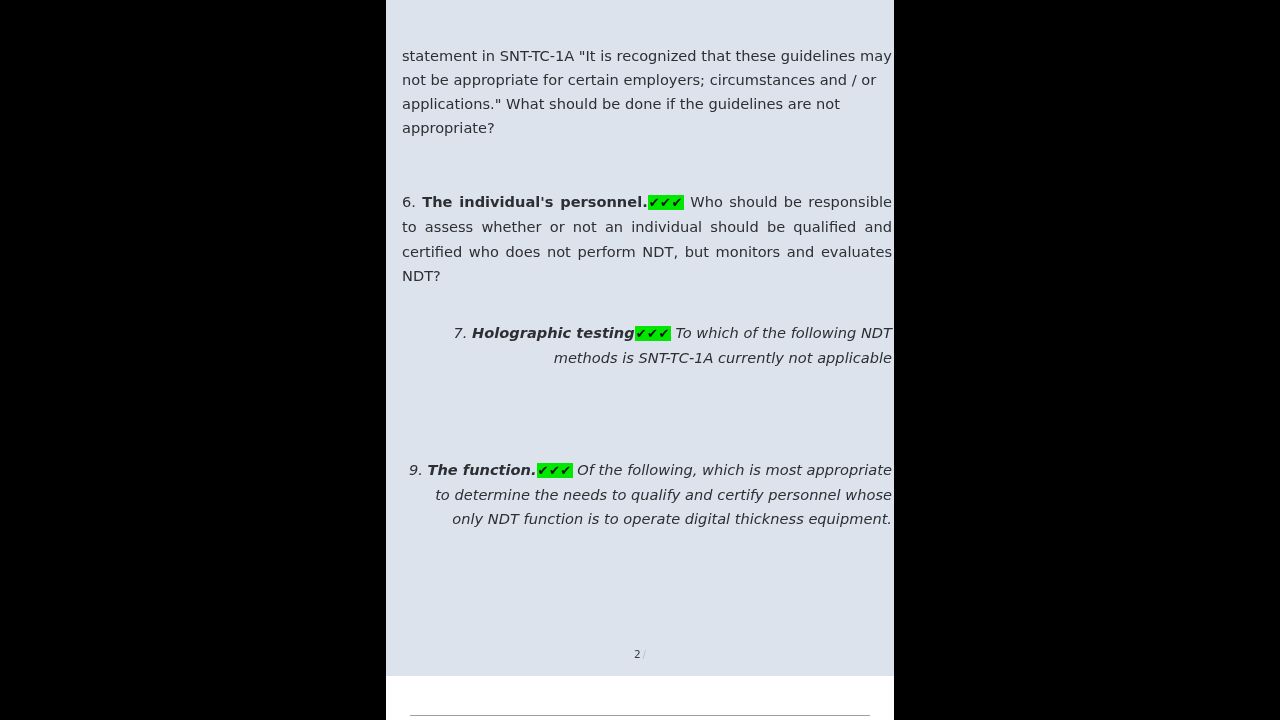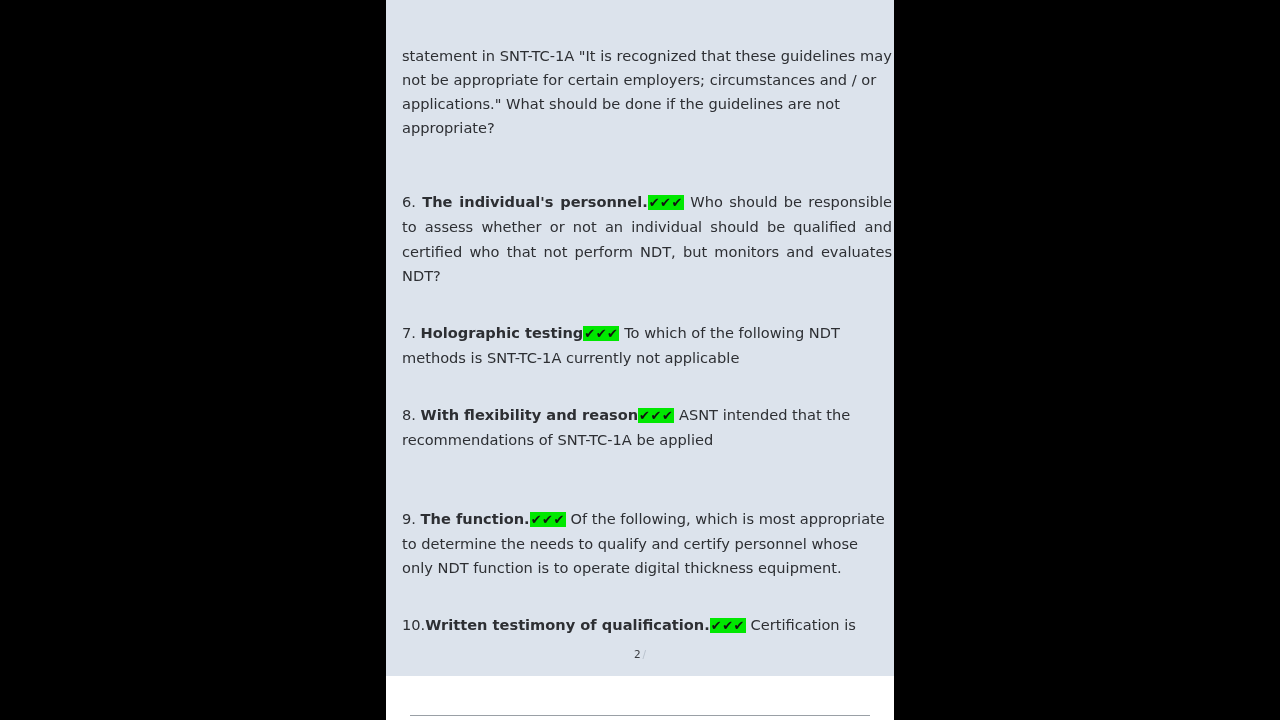--- a/index.html
+++ b/index.html
@@ -58,21 +58,21 @@
     margin: 0;
     text-align: justify;
     text-justify: inter-word;
     -webkit-hyphens: none;
     hyphens: none;
   }
 
   
   .para.intro { text-align: left; }
   .para.justified { text-align: justify; }
-  .para.left { text-align: left; }
+  .para.left { text-align: right; font-style: italic; }
 
   .q-num {
     font-weight: normal;
   }
   .q-answer {
     font-weight: bold;
   }
 
   
   .checks {
@@ -145,37 +145,35 @@
   <div class="doc-column">
 
     <div class="page">
 
       <div class="page-body">
 
         <p class="para intro">statement in SNT-TC-1A "It is recognized that these guidelines may not be appropriate for certain employers; circumstances and / or applications." What should be done if the guidelines are not appropriate?</p>
 
         <div class="gap-lg"></div>
 
-        <p class="para justified"><span class="q-num">6.</span><span>&nbsp;</span><span class="q-answer">The individual's personnel.</span><span class="checks">✔✔✔</span><span>&nbsp;</span><span>Who should be responsible to assess whether or not an individual should be qualified and certified who that not perform NDT, but monitors and evaluates NDT?</span></p>
+        <p class="para justified"><span class="q-num">6.</span><span>&nbsp;</span><span class="q-answer">The individual's personnel.</span><span class="checks">✔✔✔</span><span>&nbsp;</span><span>Who should be responsible to assess whether or not an individual should be qualified and certified who does not perform NDT, but monitors and evaluates NDT?</span></p>
 
         <div class="gap-md"></div>
 
         <p class="para left"><span class="q-num">7.</span><span>&nbsp;</span><span class="q-answer">Holographic testing</span><span class="checks">✔✔✔</span><span>&nbsp;</span><span>To which of the following NDT methods is SNT-TC-1A currently not applicable</span></p>
 
         <div class="gap-md"></div>
 
-        <p class="para left"><span class="q-num">8.</span><span>&nbsp;</span><span class="q-answer">With flexibility and reason</span><span class="checks">✔✔✔</span><span>&nbsp;</span><span>ASNT intended that the recommendations of SNT-TC-1A be applied</span></p>
 
         <div class="gap-xl"></div>
 
         <p class="para left"><span class="q-num">9.</span><span>&nbsp;</span><span class="q-answer">The function.</span><span class="checks">✔✔✔</span><span>&nbsp;</span><span>Of the following, which is most appropriate to determine the needs to qualify and certify personnel whose only NDT function is to operate digital thickness equipment.</span></p>
 
         <div class="gap-md"></div>
 
-        <p class="para left"><span class="q-num">10.</span><span class="q-answer">Written testimony of qualification.</span><span class="checks">✔✔✔</span><span>&nbsp;</span><span>Certification is</span></p>
 
       </div>
 
       <div class="page-footer"><span>2</span><span class="sep">/</span><span class="total"></span></div>
 
     </div>
 
     <div class="next-page">
       <div class="next-page-rule"></div>
     </div>

